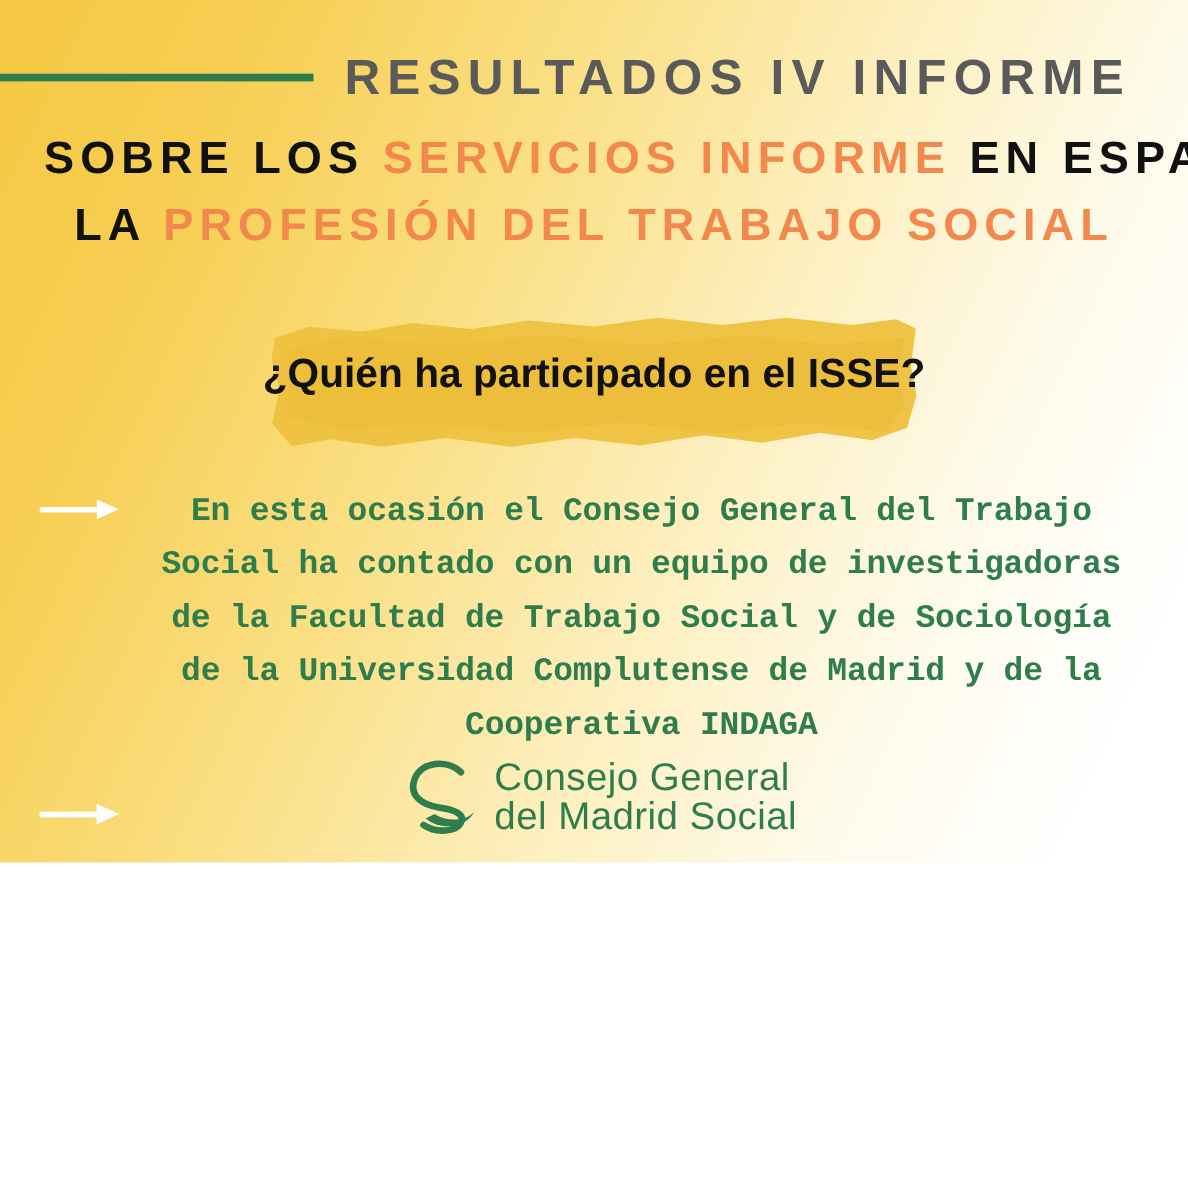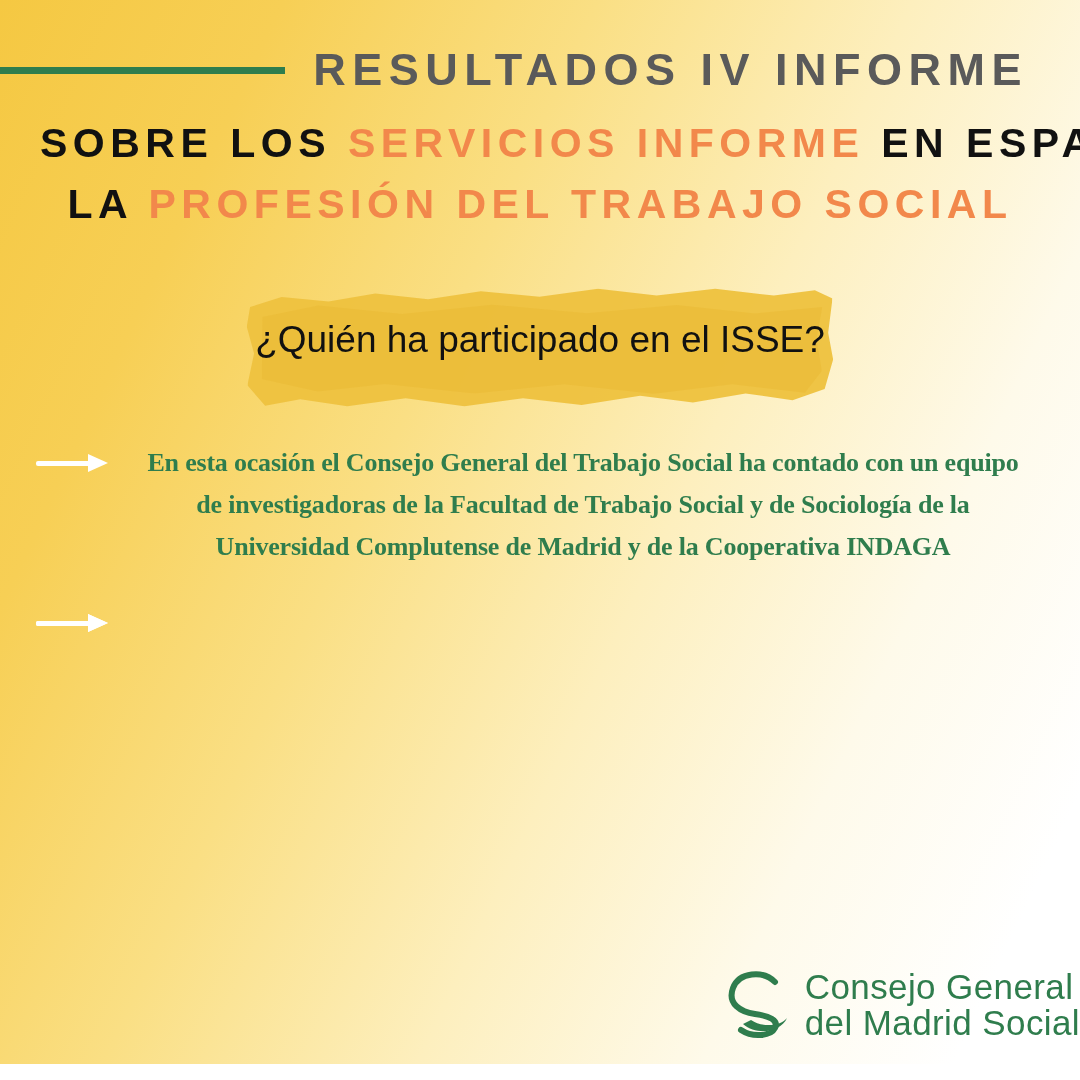--- a/index.html
+++ b/index.html
@@ -9,21 +9,21 @@
   body {
     width: 1080px;
     height: 1080px;
     font-family: "Liberation Sans", sans-serif;
     overflow: hidden;
   }
 
   #poster {
     position: relative;
     width: 1080px;
-    height: 1064px;
+    height: 784px;
     box-sizing: border-box;
     background:
       linear-gradient(115deg,
         #f5c842 0%,
         #f7cf55 18%,
         #fadf84 38%,
         #fdefbe 58%,
         #fefaea 76%,
         #ffffff 92%,
         #ffffff 100%);
@@ -110,21 +110,21 @@
       99% 38%, 100% 70%, 97% 92%, 84% 84%, 70% 94%, 54% 85%, 38% 95%,
       22% 86%, 10% 94%, 0% 82%);
   }
   .question-text {
     position: absolute;
     left: 0;
     right: 0;
     top: 40px;
     text-align: center;
     font-size: 37px;
-    font-weight: normal;
+    font-weight: bold;
     color: #111111;
     font-family: "Liberation Sans", sans-serif;
   }
 
   
   .bullets {
     margin-top: 28px;
     padding: 0 36px 0 30px;
   }
   .bullet {
@@ -155,37 +155,37 @@
     height: 0;
     border-top: 9px solid transparent;
     border-bottom: 9px solid transparent;
     border-left: 20px solid #ffffff;
   }
   .bullet-text {
     margin: 0 10px 0 102px;
     text-align: center;
     color: #2f7d4d;
     font-weight: bold;
-    font-size: 26px;
+    font-size: 30px;
     line-height: 1.62;
-    font-family: Liberation Serif, serif;
+    font-family: Liberation Mono, monospace;
     letter-spacing: -0.2px;
   }
   .bullet-2 .bullet-text { margin-left: 112px; margin-right: 22px; }
   .bullet-3 .bullet-text { margin-left: 102px; }
 
   
   .logo {
     position: absolute;
     left: 12px;
     right: 0;
     bottom: 20px;
     display: flex;
     align-items: center;
-    justify-content: flex-end;
+    justify-content: center;
     gap: 10px;
   }
   .logo-mark {
     width: 72px;
     height: 78px;
     flex: none;
   }
   .logo-text {
     display: flex;
     flex-direction: column;

